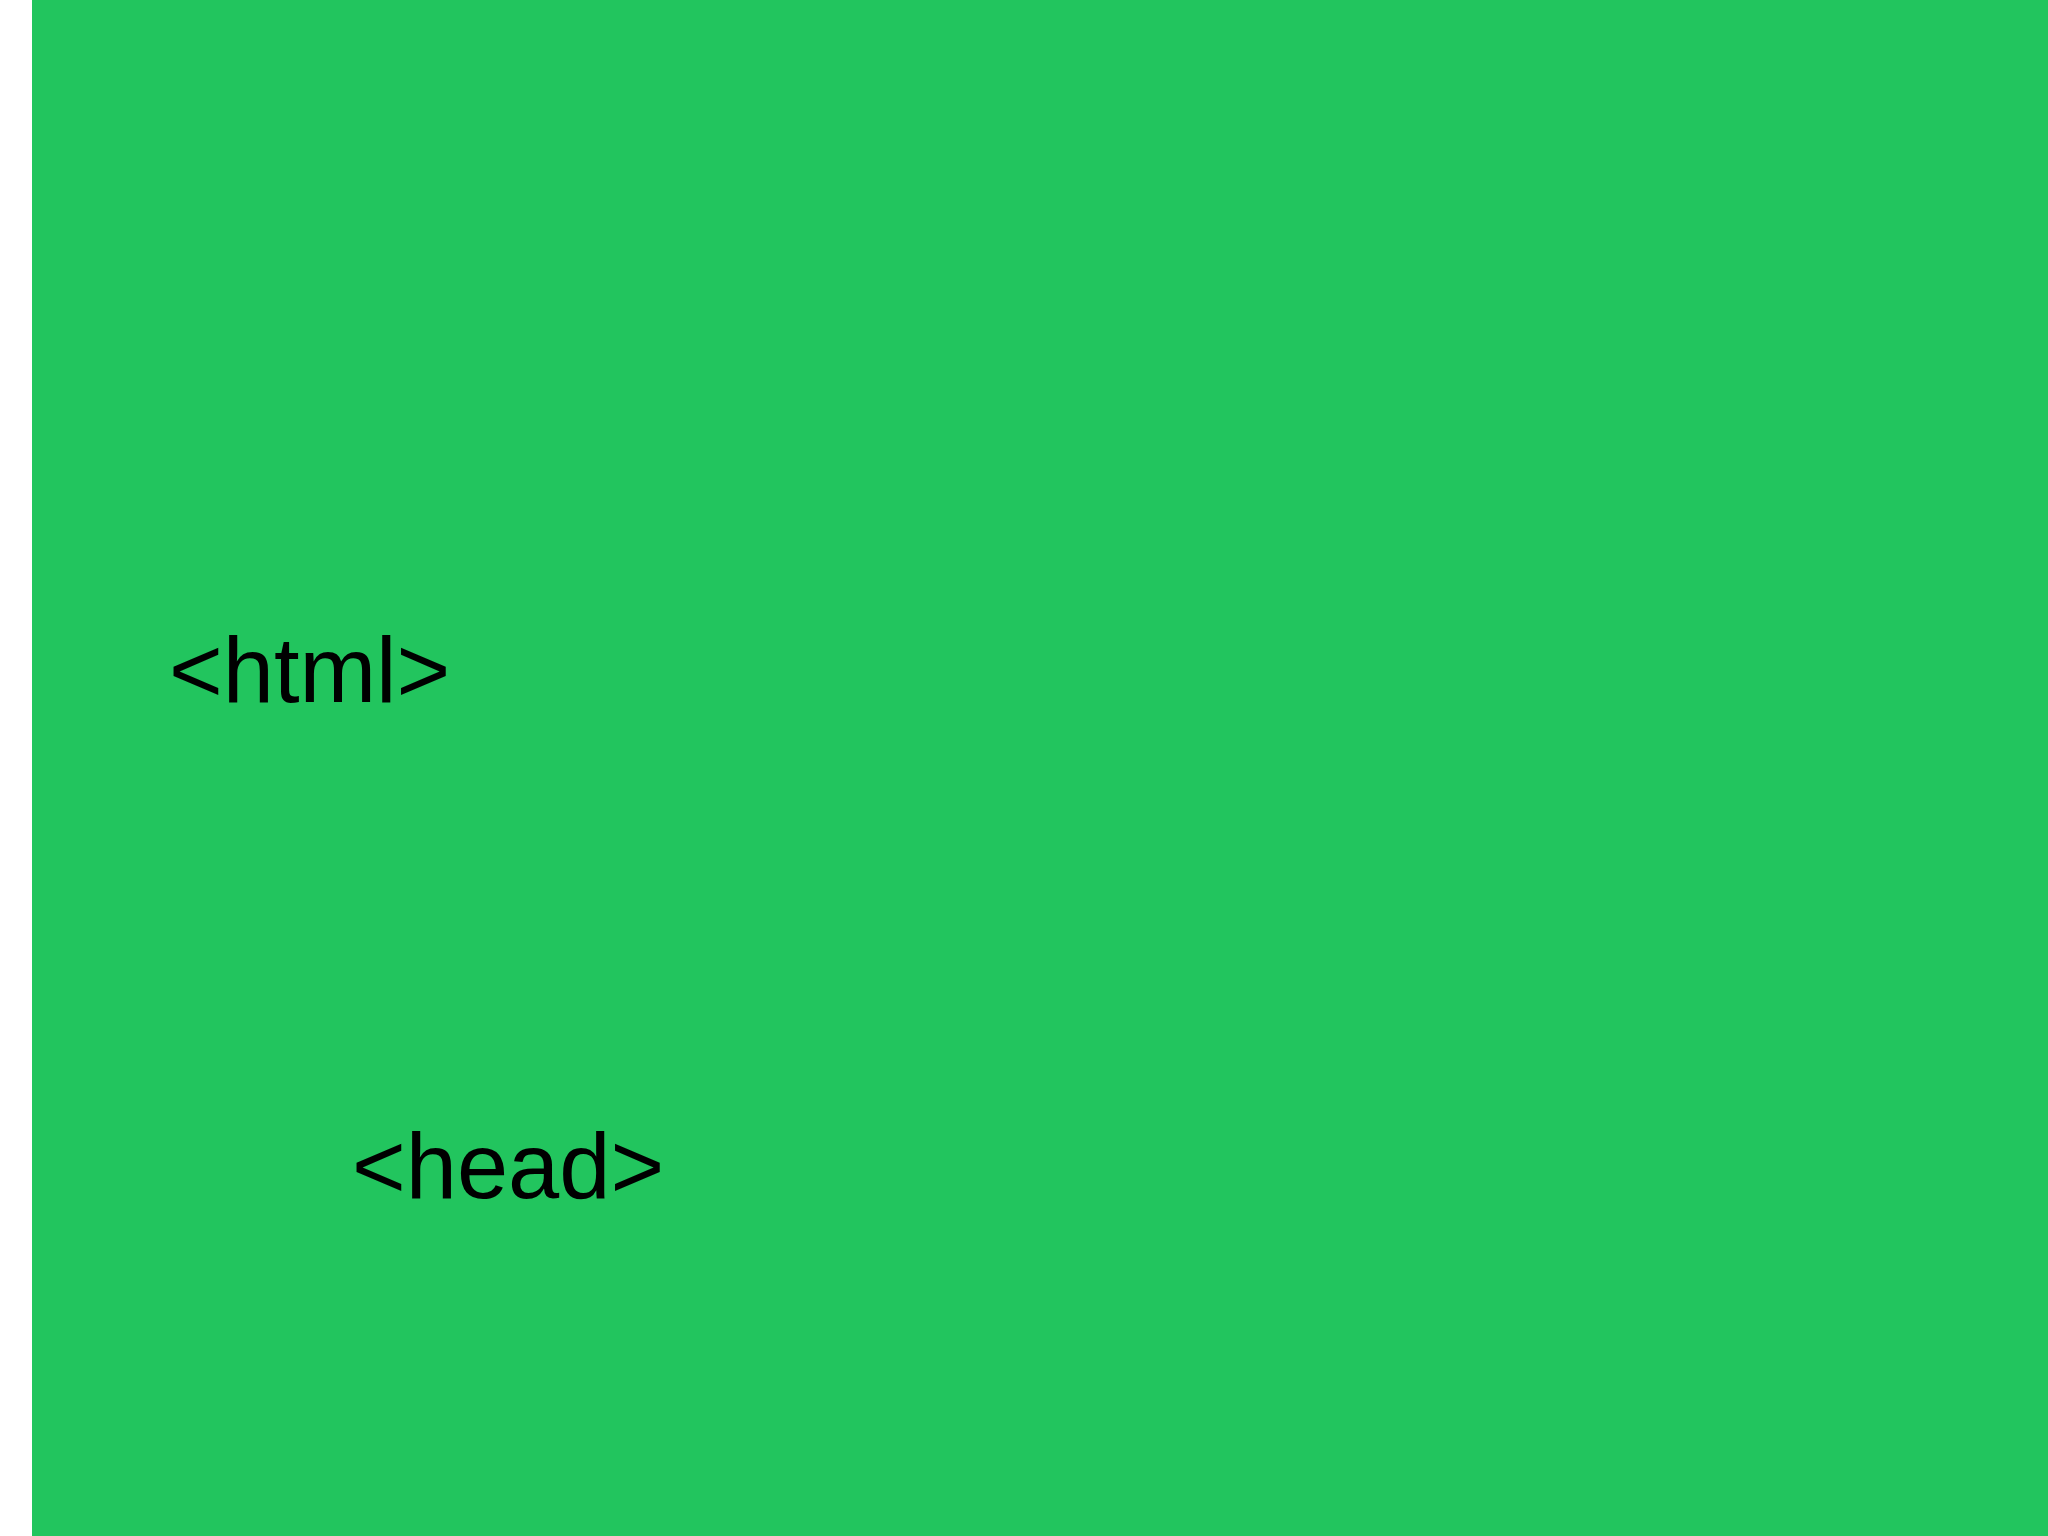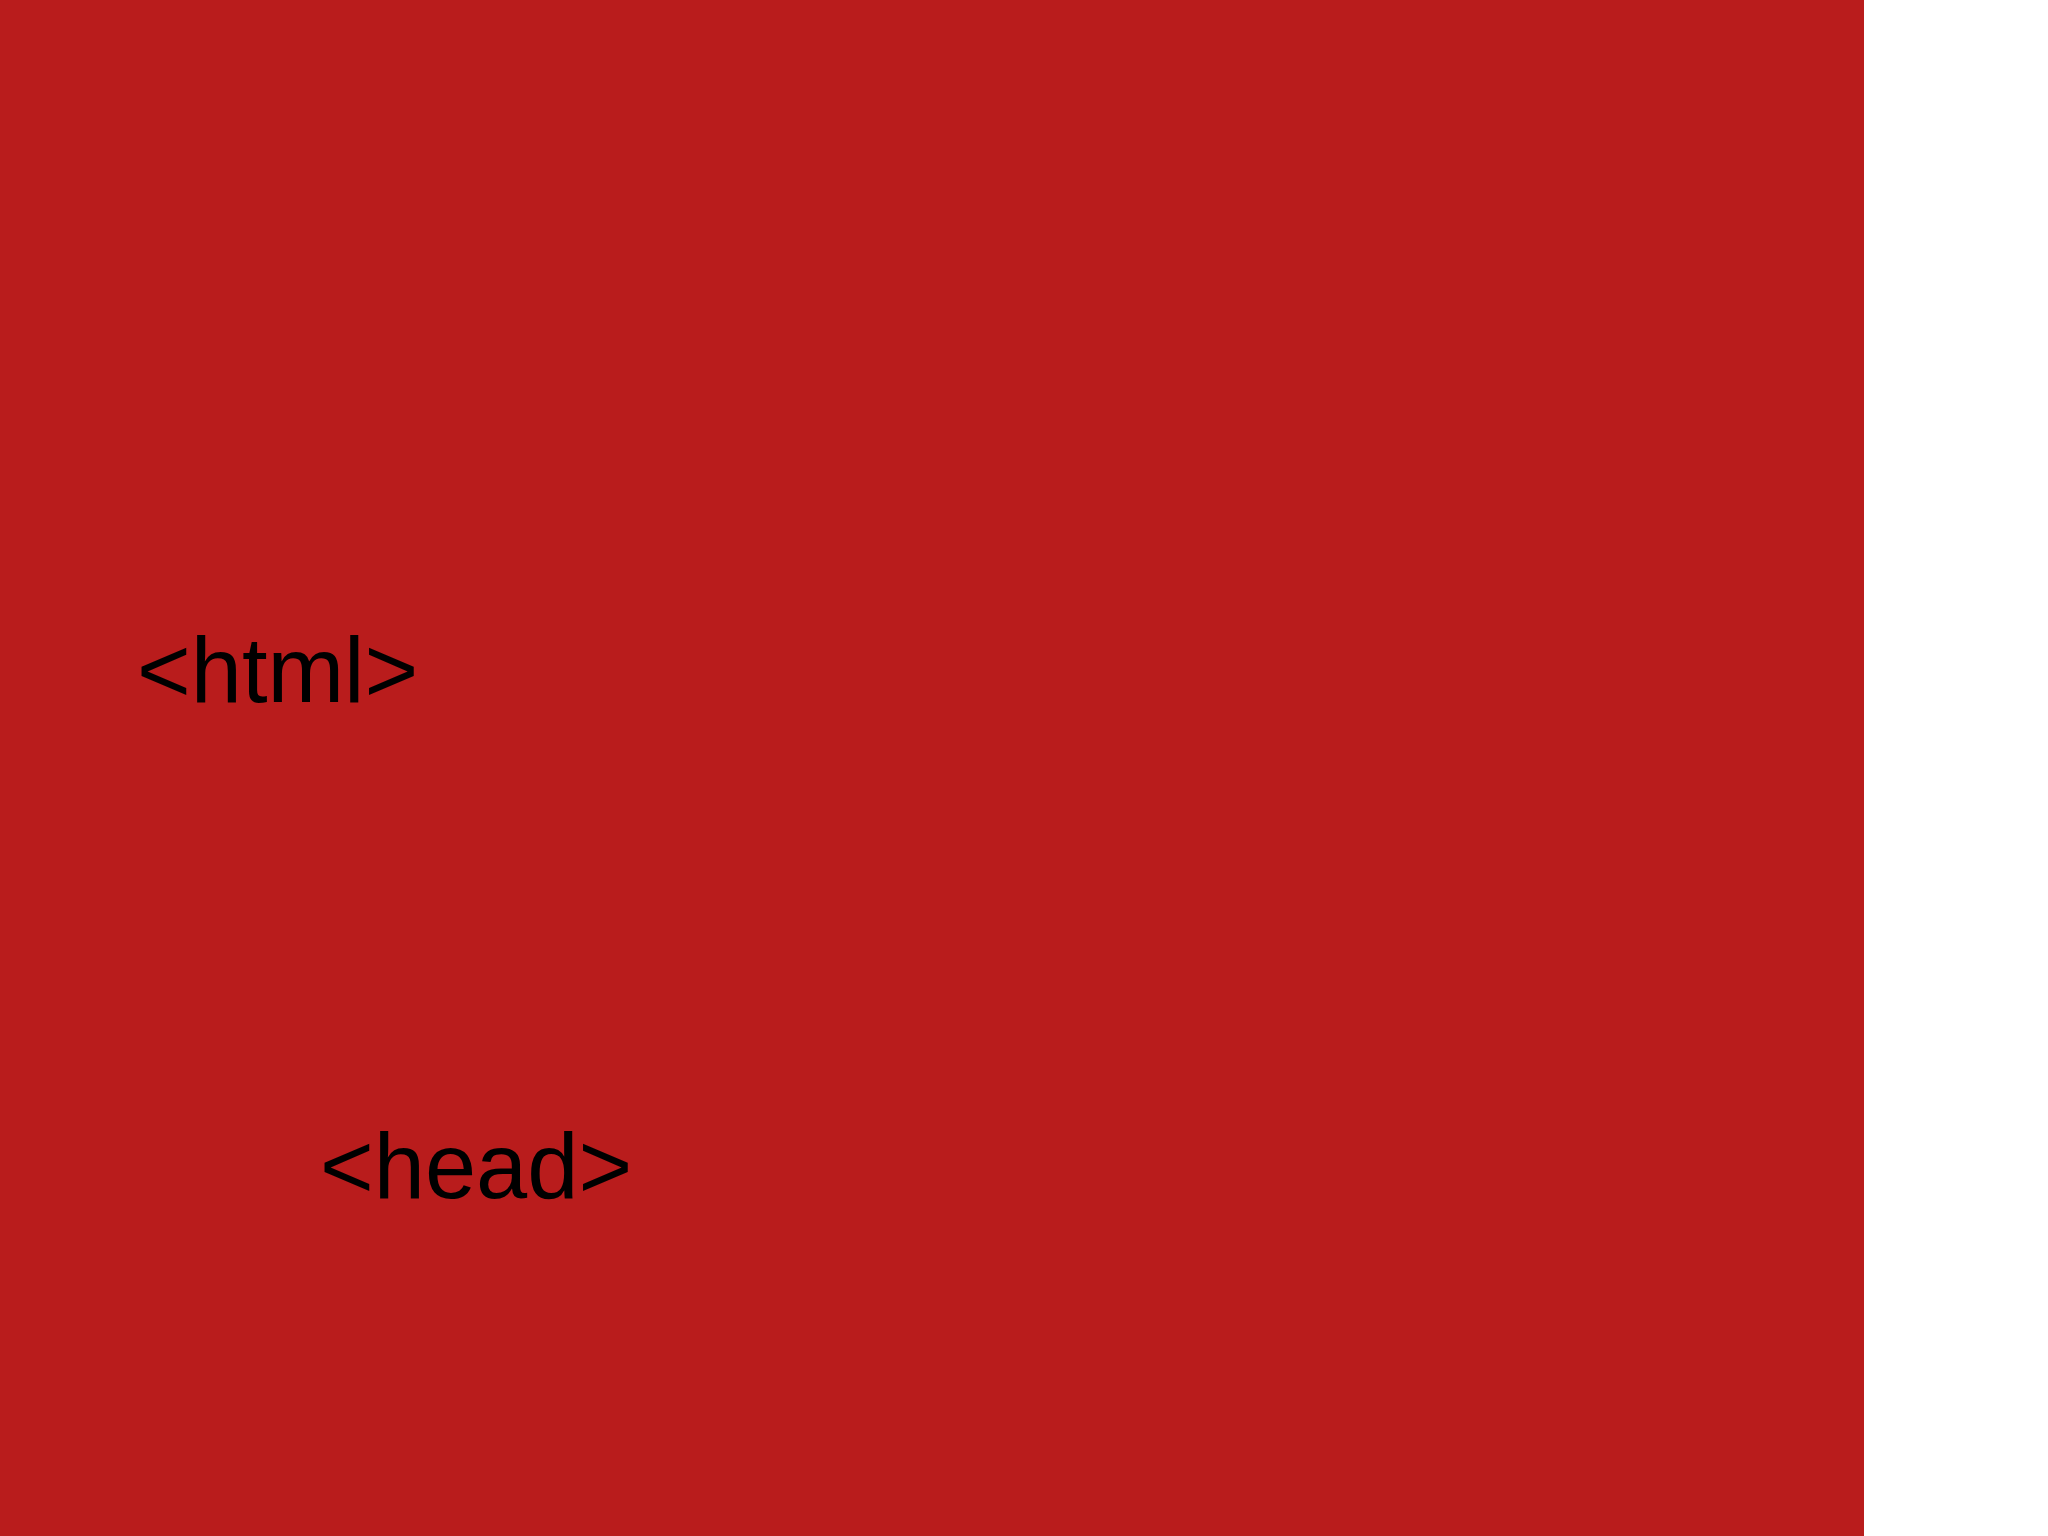--- a/index.html
+++ b/index.html
@@ -3,24 +3,25 @@
 <meta charset="utf-8">
 <style>
   html, body {
     margin: 0;
     padding: 0;
     background: #ffffff;
   }
 
   #slide {
     position: relative;
-    width: 1864px;
+    width: 2016px;
     height: 1536px;
-    background: #b91c1c;
+    background: #22c55e;
     overflow: hidden;
+    margin-left: 32px;
   }
 
   #code-block {
     position: absolute;
     left: 0;
     top: 236px;
     width: 2048px;
     font-family: "Liberation Sans", "DejaVu Sans", sans-serif;
     font-size: 92px;
     font-weight: 400;

